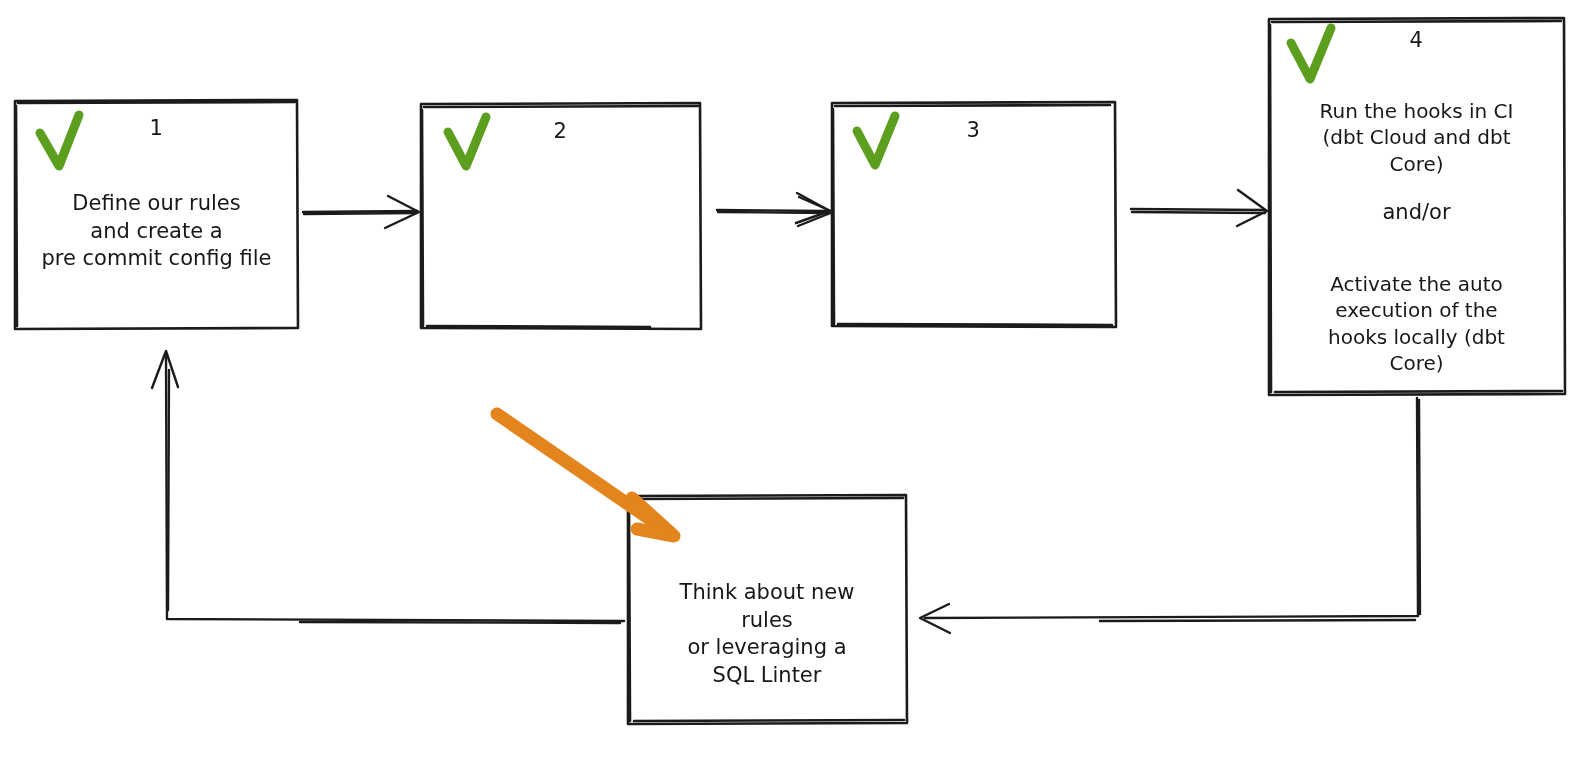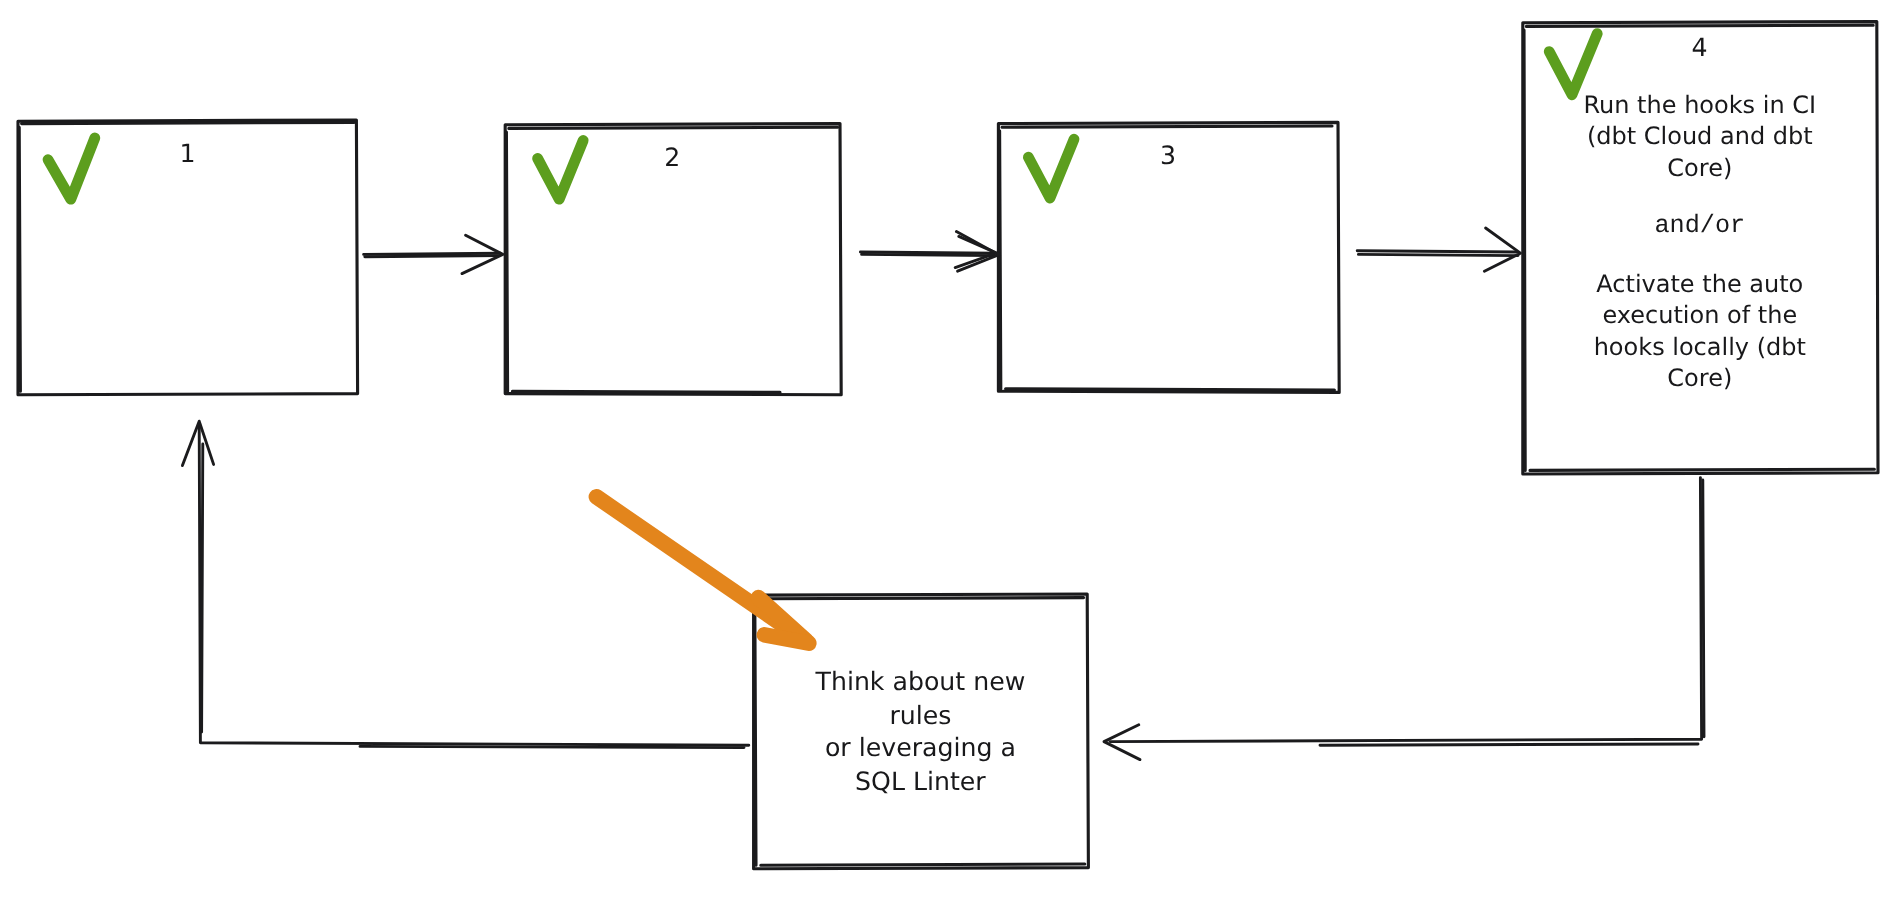--- a/index.html
+++ b/index.html
@@ -60,28 +60,28 @@
     line-height: 1;
   }
   .node-body {
     width: 100%;
     text-align: center;
     font-size: 21px;
     line-height: 1.32;
     padding: 0 24px;
     box-sizing: border-box;
     white-space: pre-line;
+    margin-top: 24px;
   }
   .node-sep {
     width: 100%;
     text-align: center;
     font-size: 21px;
     line-height: 1.32;
     margin: 22px 0 20px 0;
-    font-family: Liberation Mono, monospace;
   }
 
   
   #node-1 { left: 14px;   top: 100px; width: 285px; height: 229px; }
   #node-2 { left: 420px;  top: 103px; width: 281px; height: 226px; }
   #node-3 { left: 831px;  top: 102px; width: 285px; height: 225px; }
   #node-4 { left: 1268px; top: 18px;  width: 297px; height: 377px; }
   #node-5 { left: 627px;  top: 495px; width: 280px; height: 284px; align-items: center; }
 
   #node-4 .node-head { height: 56px; }
@@ -185,20 +185,23 @@
       <path d="M857,131 L875,165 L895,116"></path>
       <path d="M1291,43 L1310,79 L1331,28"></path>
     </g>
   </svg>
 
   <div class="node" id="node-1">
     <div class="node-head">
       <span class="check"></span>
       <span class="node-num">1</span>
     </div>
+    <div class="node-body">Define our rules
+and create a
+pre commit config file</div>
   </div>
 
   <div class="node" id="node-2">
     <div class="node-head">
       <span class="check"></span>
       <span class="node-num">2</span>
     </div>
   </div>
 
   <div class="node" id="node-3">

